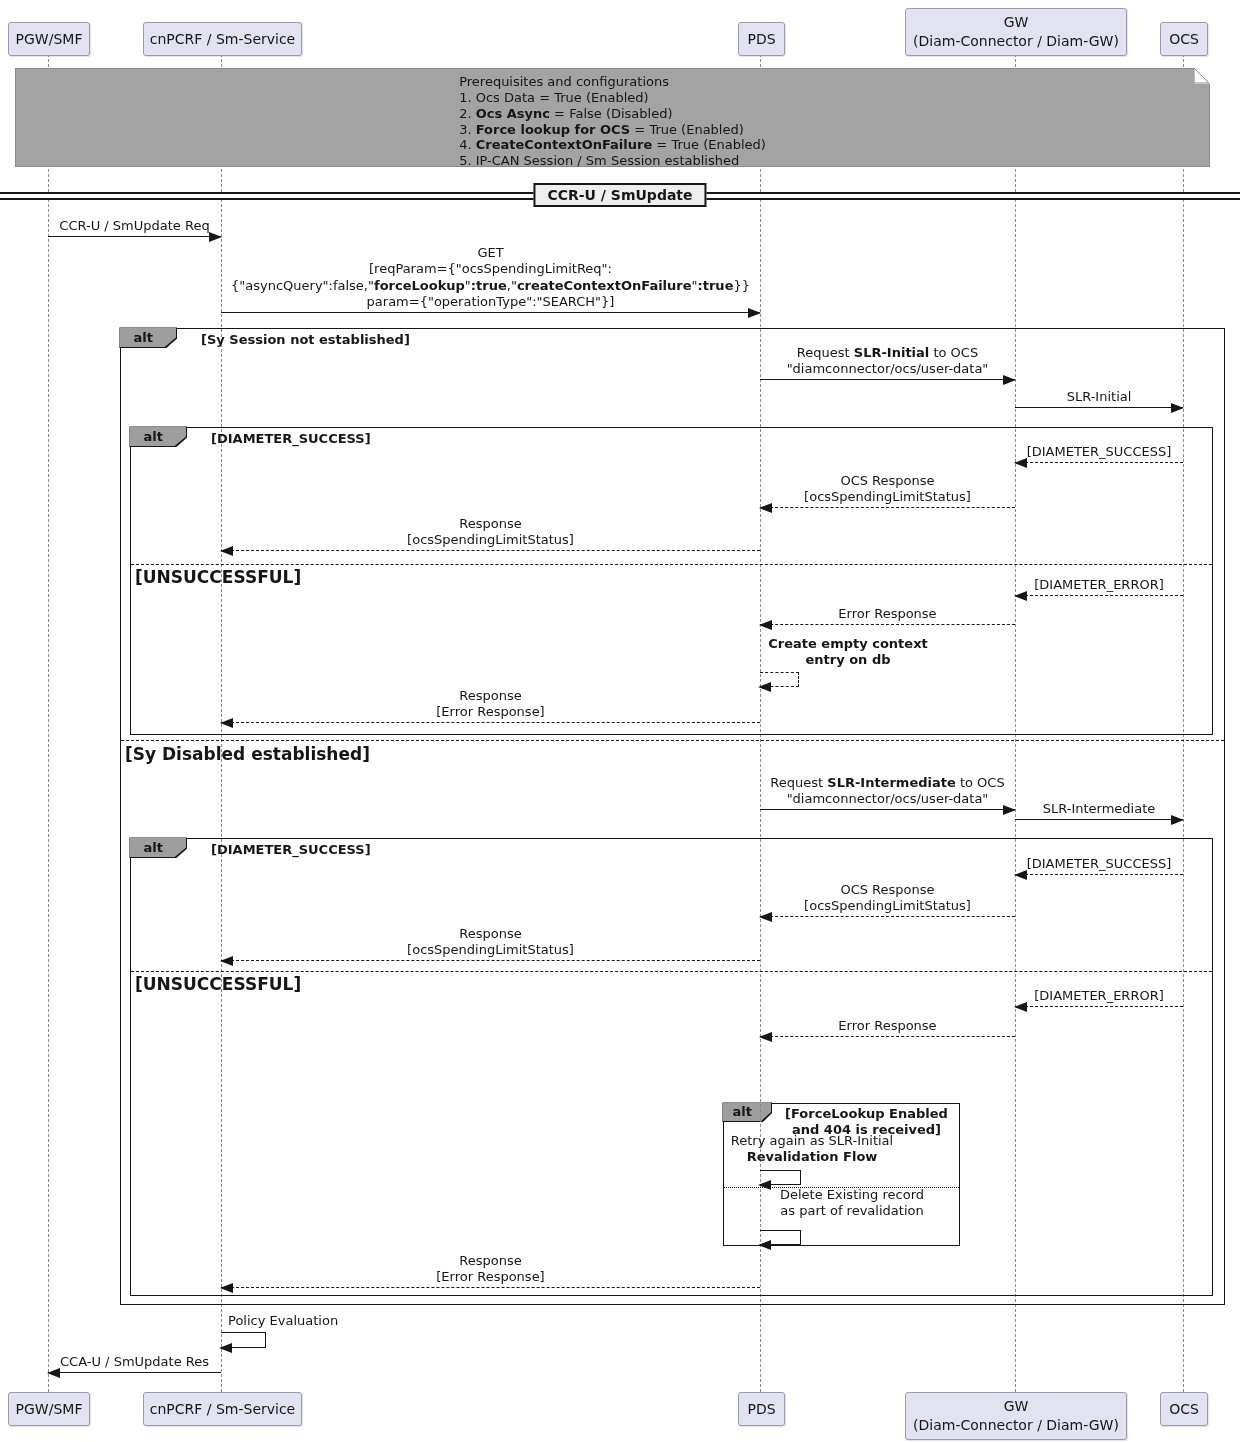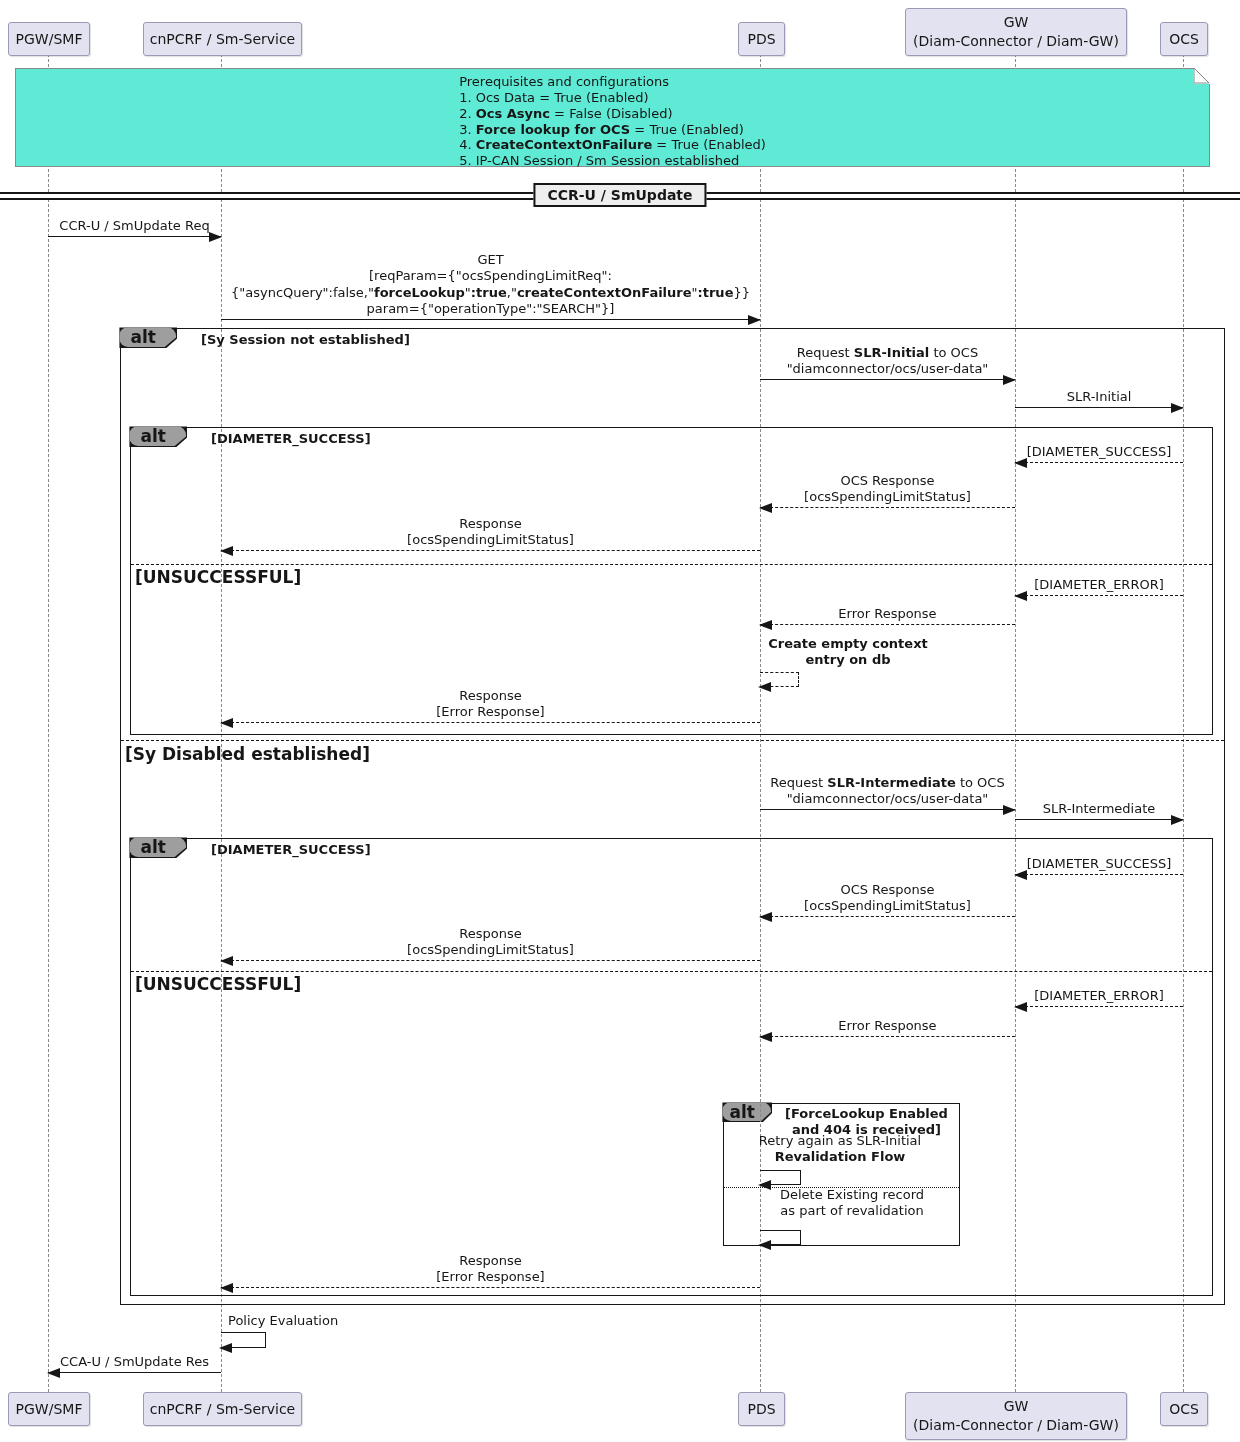--- a/index.html
+++ b/index.html
@@ -6,38 +6,38 @@
   body { font-family:"DejaVu Sans", "Liberation Sans", sans-serif; color:#161616; }
   #canvas { position:relative; width:1240px; height:1442px; background:#ffffff; overflow:hidden; }
 
   .lifeline { position:absolute; width:0; border-left:1px dashed #8a8a8a; z-index:0; }
 
   .pbox { position:absolute; background:#E2E2F0; border:1px solid #9a9ab8; border-radius:3px;
           display:flex; align-items:center; justify-content:center; text-align:center;
           font-size:14px; line-height:1.35; white-space:pre-line; z-index:4;
           box-shadow:1px 1px 1px rgba(0,0,0,0.12); }
 
-  .note { position:absolute; background:#5eead4; border:1px solid #8a8a8a; font-size:13px;
+  .note { position:absolute; background:#a3a3a3; border:1px solid #8a8a8a; font-size:13px;
           line-height:1.22; z-index:2; }
   .note .fold { position:absolute; top:-1px; right:-1px; }
   .note-body { display:table; margin:5px auto; text-align:left; white-space:pre-line; line-height:1.22; }
   .note-body-left { padding:4px 9px; white-space:pre-line; }
 
   .seq-lines { position:absolute; left:0; right:0; height:4px; border-top:2px solid #161616;
                border-bottom:2px solid #161616; background:#ffffff; z-index:1; }
   .seq-label { position:absolute; left:50%; transform:translateX(-50%); border:2px solid #161616;
                background:#EEEEEE; font-weight:bold; font-size:14px; padding:2px 12px; z-index:2; }
 
   .frame { position:absolute; border:1.6px solid #161616; z-index:1; }
   .ftab  { position:absolute; top:-1.6px; left:-1.6px; background:#161616;
            clip-path:polygon(0 0,100% 0,100% 52%,80% 100%,0 100%); }
   .ftab-in { position:absolute; top:0; left:0; right:1.4px; bottom:1.4px; background:#9e9e9e;
              clip-path:polygon(0 0,100% 0,100% 52%,80% 100%,0 100%);
              display:flex; align-items:center; justify-content:center;
-             font-weight:bold; font-size:17px; padding-right:9px;border-radius:9px; }
+             font-weight:bold; font-size:13px; padding-right:9px; }
   .fcond { position:absolute; font-weight:bold; font-size:13px; white-space:pre-line; line-height:1.2; }
   .fdiv  { position:absolute; left:0; right:0; border-top:1.4px dashed #161616; }
   .fdiv-lbl { position:absolute; font-weight:bold; font-size:17px; }
 
   .msg { position:absolute; font-size:13px; z-index:3; }
   .msg .lbl { position:absolute; left:0; right:0; bottom:3px; text-align:center;
               white-space:pre-line; line-height:1.25; }
   .msg .line { position:absolute; left:0; right:0; bottom:0; height:0; border-bottom:1.3px solid #161616; }
   .msg.dashed .line { border-bottom-style:dashed; }
   .ah { position:absolute; bottom:-5px; width:0; height:0; border-style:solid; }
@@ -123,21 +123,21 @@
   </div>
 
   <div class="lifeline" style="left:760px; top:1104px; height:138px; z-index:2;"></div>
 
   <div class="msg" style="left:48px; top:216px; width:173px; height:21px;">
     <div class="lbl"><span>CCR-U / SmUpdate Req</span></div>
     <div class="line"></div>
       <div class="ah r"></div>
   </div>
 
-  <div class="msg" style="left:221px; top:252px; width:539px; height:68px;">
+  <div class="msg" style="left:221px; top:245px; width:539px; height:68px;">
     <div class="lbl"><span>GET
 [reqParam={"ocsSpendingLimitReq":
 {"asyncQuery":false,"</span><span style="font-weight: bold;">forceLookup</span><span>"</span><span style="font-weight: bold;">:true</span><span>,"</span><span style="font-weight: bold;">createContextOnFailure</span><span>"</span><span style="font-weight: bold;">:true</span><span>}}
 param={"operationType":"SEARCH"}]</span></div>
     <div class="line"></div>
       <div class="ah r"></div>
   </div>
 
   <div class="msg" style="left:760px; top:343px; width:255px; height:37px;">
     <div class="lbl"><span>Request </span><span style="font-weight: bold;">SLR-Initial</span><span> to OCS
@@ -235,21 +235,21 @@
     <div class="line"></div>
       <div class="ah l"></div>
   </div>
 
   <div class="msg dashed" style="left:760px; top:1016px; width:255px; height:21px;">
     <div class="lbl"><span>Error Response</span></div>
     <div class="line"></div>
       <div class="ah l"></div>
   </div>
 
-  <div class="selflbl" style="left:754px; top:1133px; width:172px; z-index:3;"><span>Retry again as SLR-Initial
+  <div class="selflbl" style="left:726px; top:1133px; width:172px; z-index:3;"><span>Retry again as SLR-Initial
 </span><span style="font-weight: bold;">Revalidation Flow</span></div>
   <div class="selfloop" style="left:760px; top:1170px; width:40px; height:13px;">
     <div class="ah"></div>
   </div>
 
   <div class="selflbl" style="left:766px; top:1187px; width:172px; z-index:3;"><span>Delete Existing record
 as part of revalidation</span></div>
   <div class="selfloop" style="left:760px; top:1230px; width:40px; height:13px;">
     <div class="ah"></div>
   </div>

